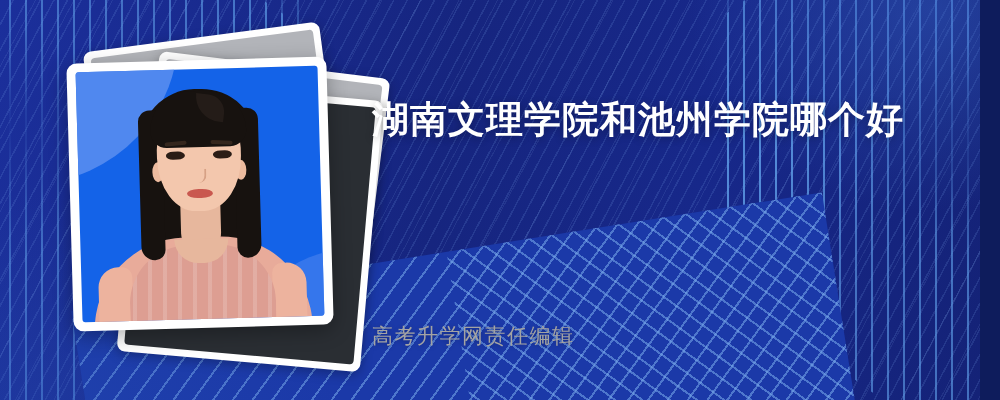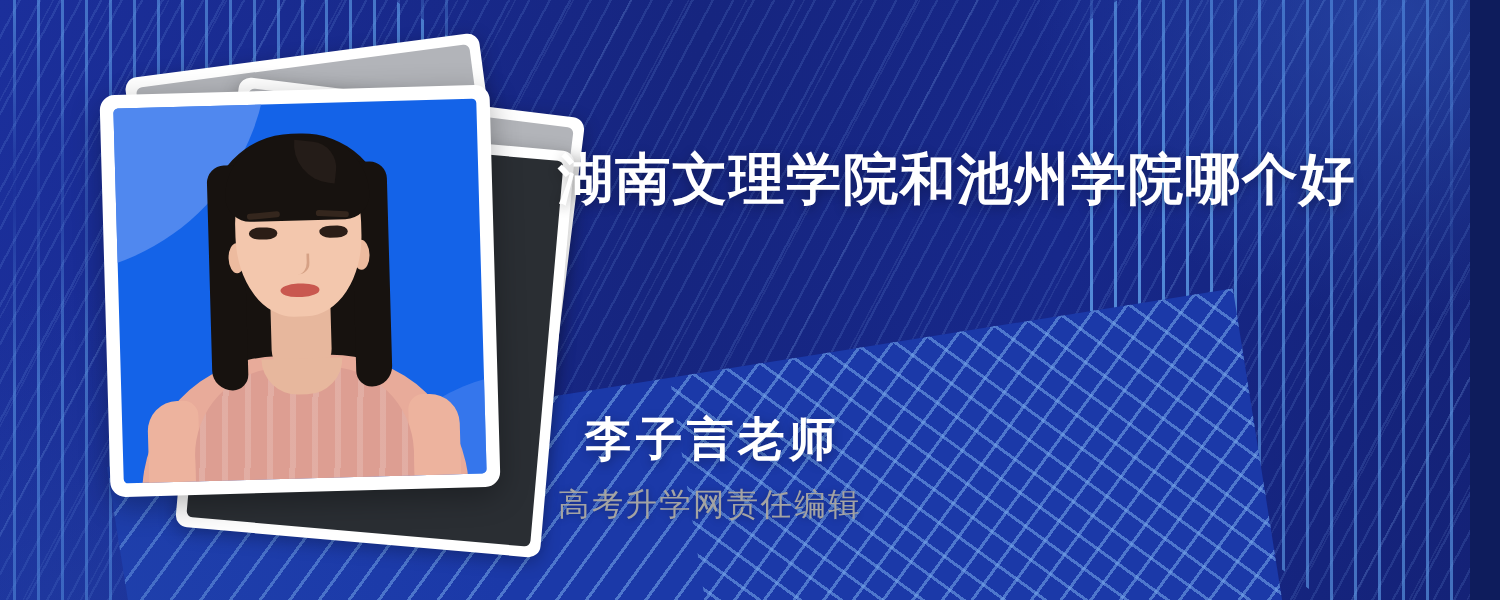--- a/index.html
+++ b/index.html
@@ -419,17 +419,16 @@
           <div class="p-eye r"></div>
           <div class="p-nose"></div>
           <div class="p-lip"></div>
         </div>
       </div>
     </div>
   </div>
 
   <div class="title">湖南文理学院和池州学院哪个好</div>
 
-  <div class="author-name">李子言老师</div>
 
   <div class="author-role">高考升学网责任编辑</div>
 
 </div>
 
 </body></html>

